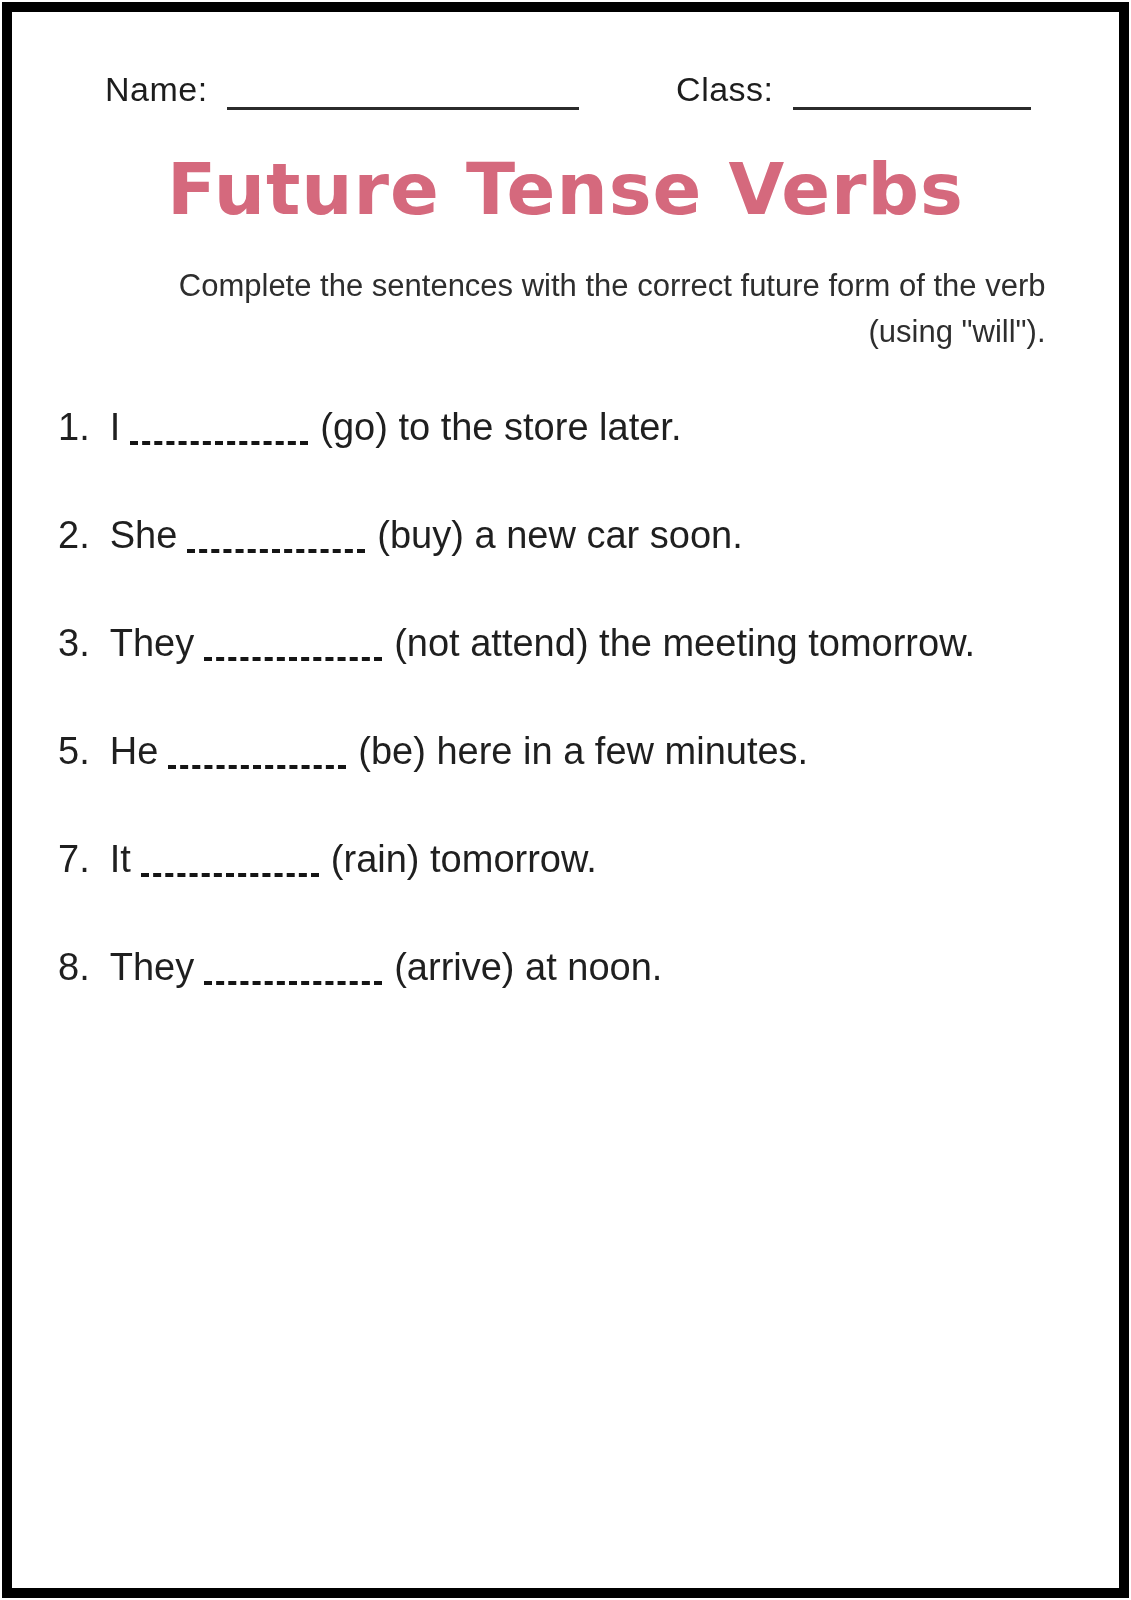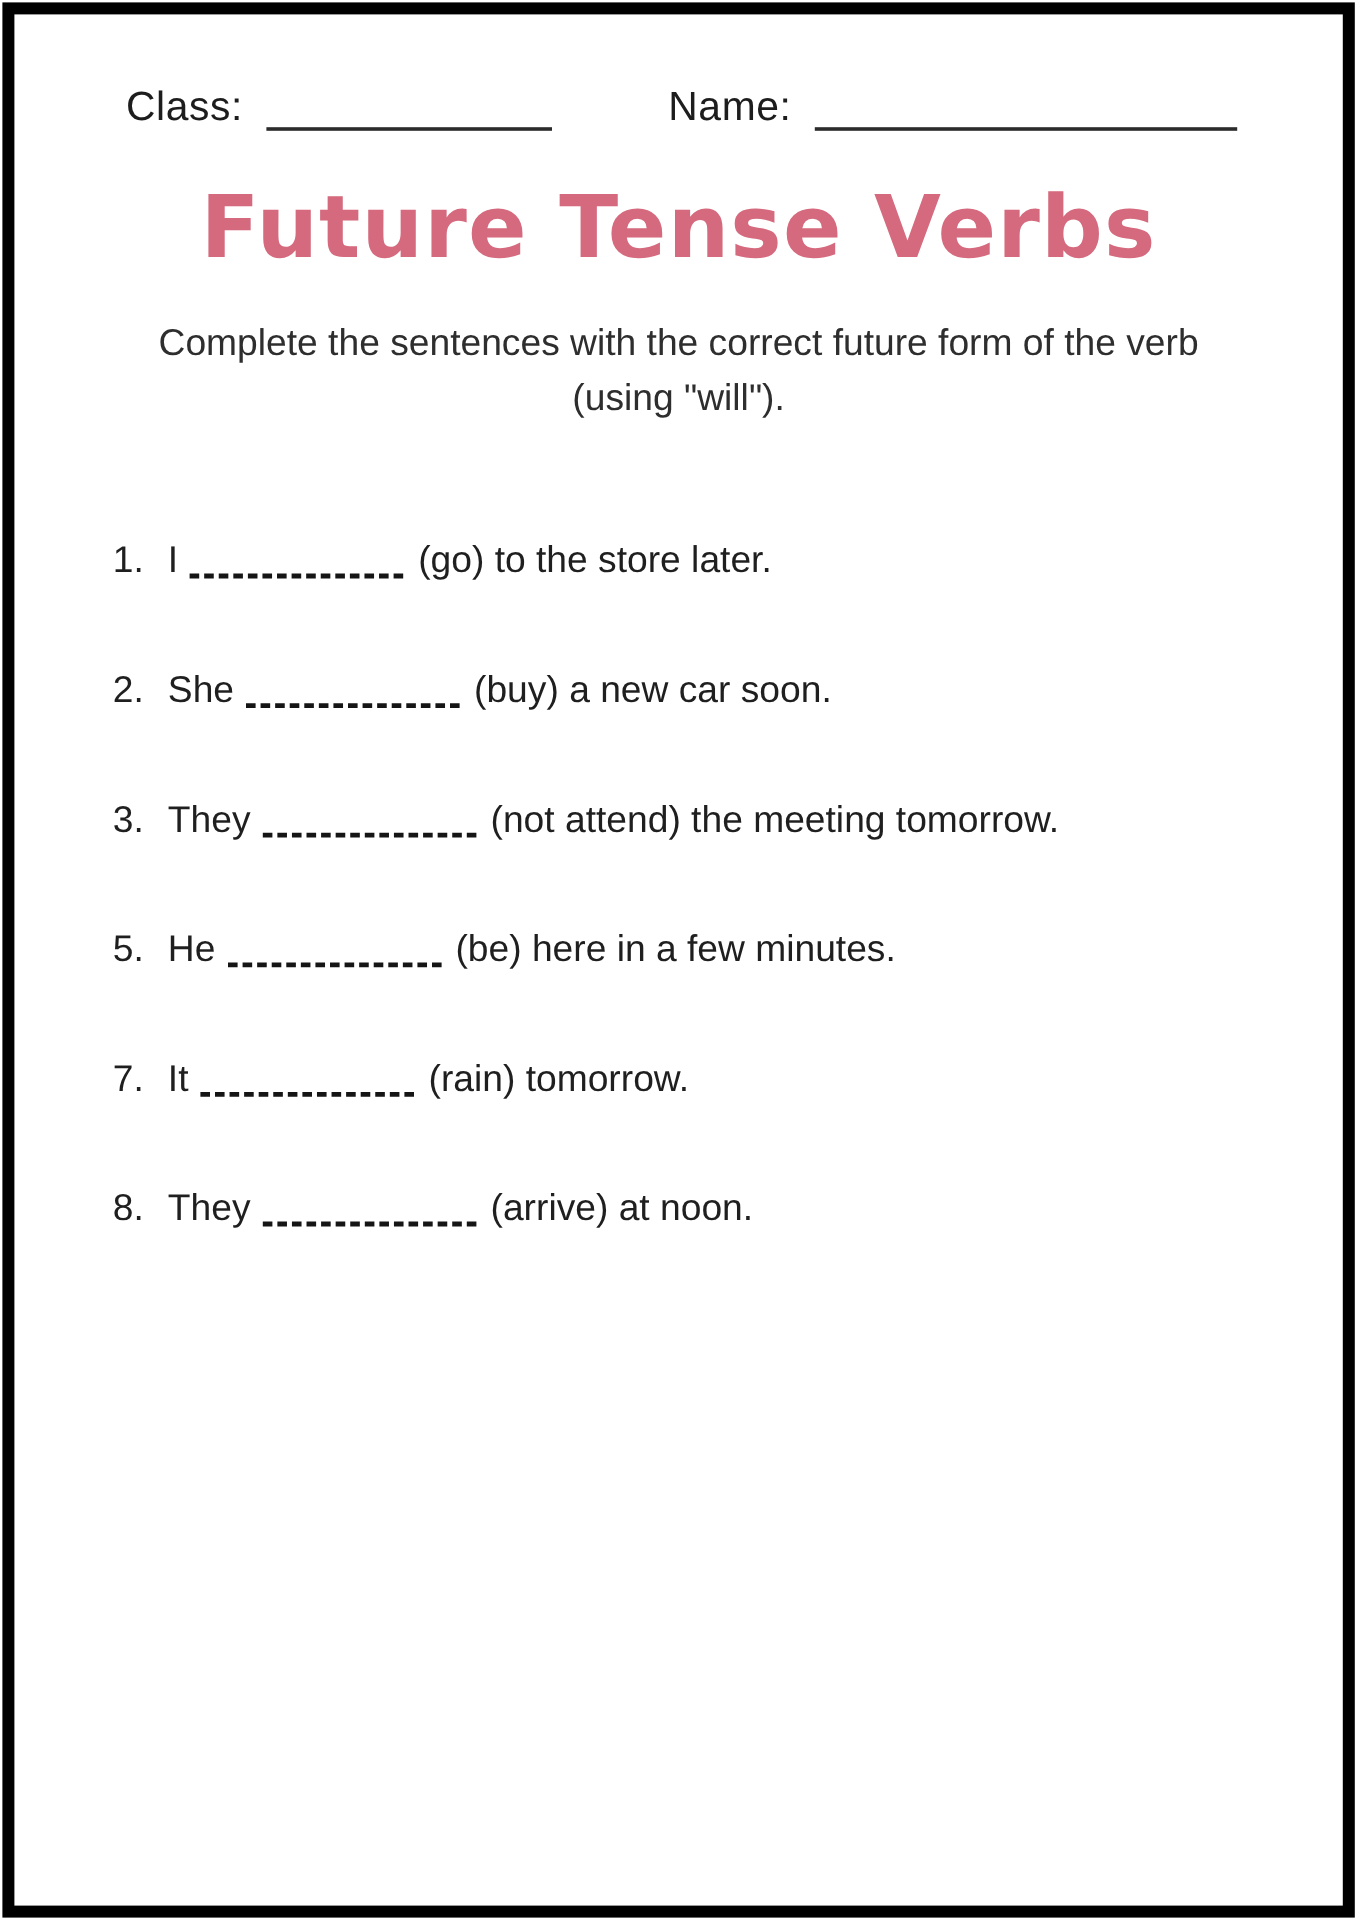--- a/index.html
+++ b/index.html
@@ -50,32 +50,32 @@
     font-weight: 700;
     font-size: 72px;
     letter-spacing: 1px;
     color: var(--title-color, #d5697d);
     line-height: 1.0;
   }
 
   .instructions {
     margin: 38px auto 0 auto;
     max-width: 960px;
-    text-align: center;
+    text-align: right;
     font-size: 31px;
     line-height: 1.48;
     color: #2e2e2e;
   }
 
   .questions {
-    margin-top: 88px;
-    padding-left: 82px;
+    margin-top: 48px;
+    padding-left: 46px;
     padding-right: 30px;
     color: var(--text-color, #1f1f1f);
-    font-size: 31px;
+    font-size: 38px;
   }
   .question-row {
     white-space: nowrap;
     line-height: 48px;
     margin-bottom: 60px;
   }
   .q-number { margin-right: 20px; }
   .q-subject { margin-right: 6px; }
   .q-blank {
     display: inline-block;
@@ -87,26 +87,26 @@
   }
 </style>
 </head>
 <body>
 
 <div class="page">
   <div class="sheet">
 
     <div class="header-row">
       <div class="field-group">
+        <span class="field-label">Name:</span>
+        <span class="write-line name-line"></span>
+      </div>
+      <div class="field-group">
         <span class="field-label">Class:</span>
         <span class="write-line class-line"></span>
-      </div>
-      <div class="field-group">
-        <span class="field-label">Name:</span>
-        <span class="write-line name-line"></span>
       </div>
     </div>
 
     <div class="title">Future Tense Verbs</div>
 
     <div class="instructions">
       <div>Complete the sentences with the correct future form of the verb</div>
       <div>(using "will").</div>
     </div>
 

